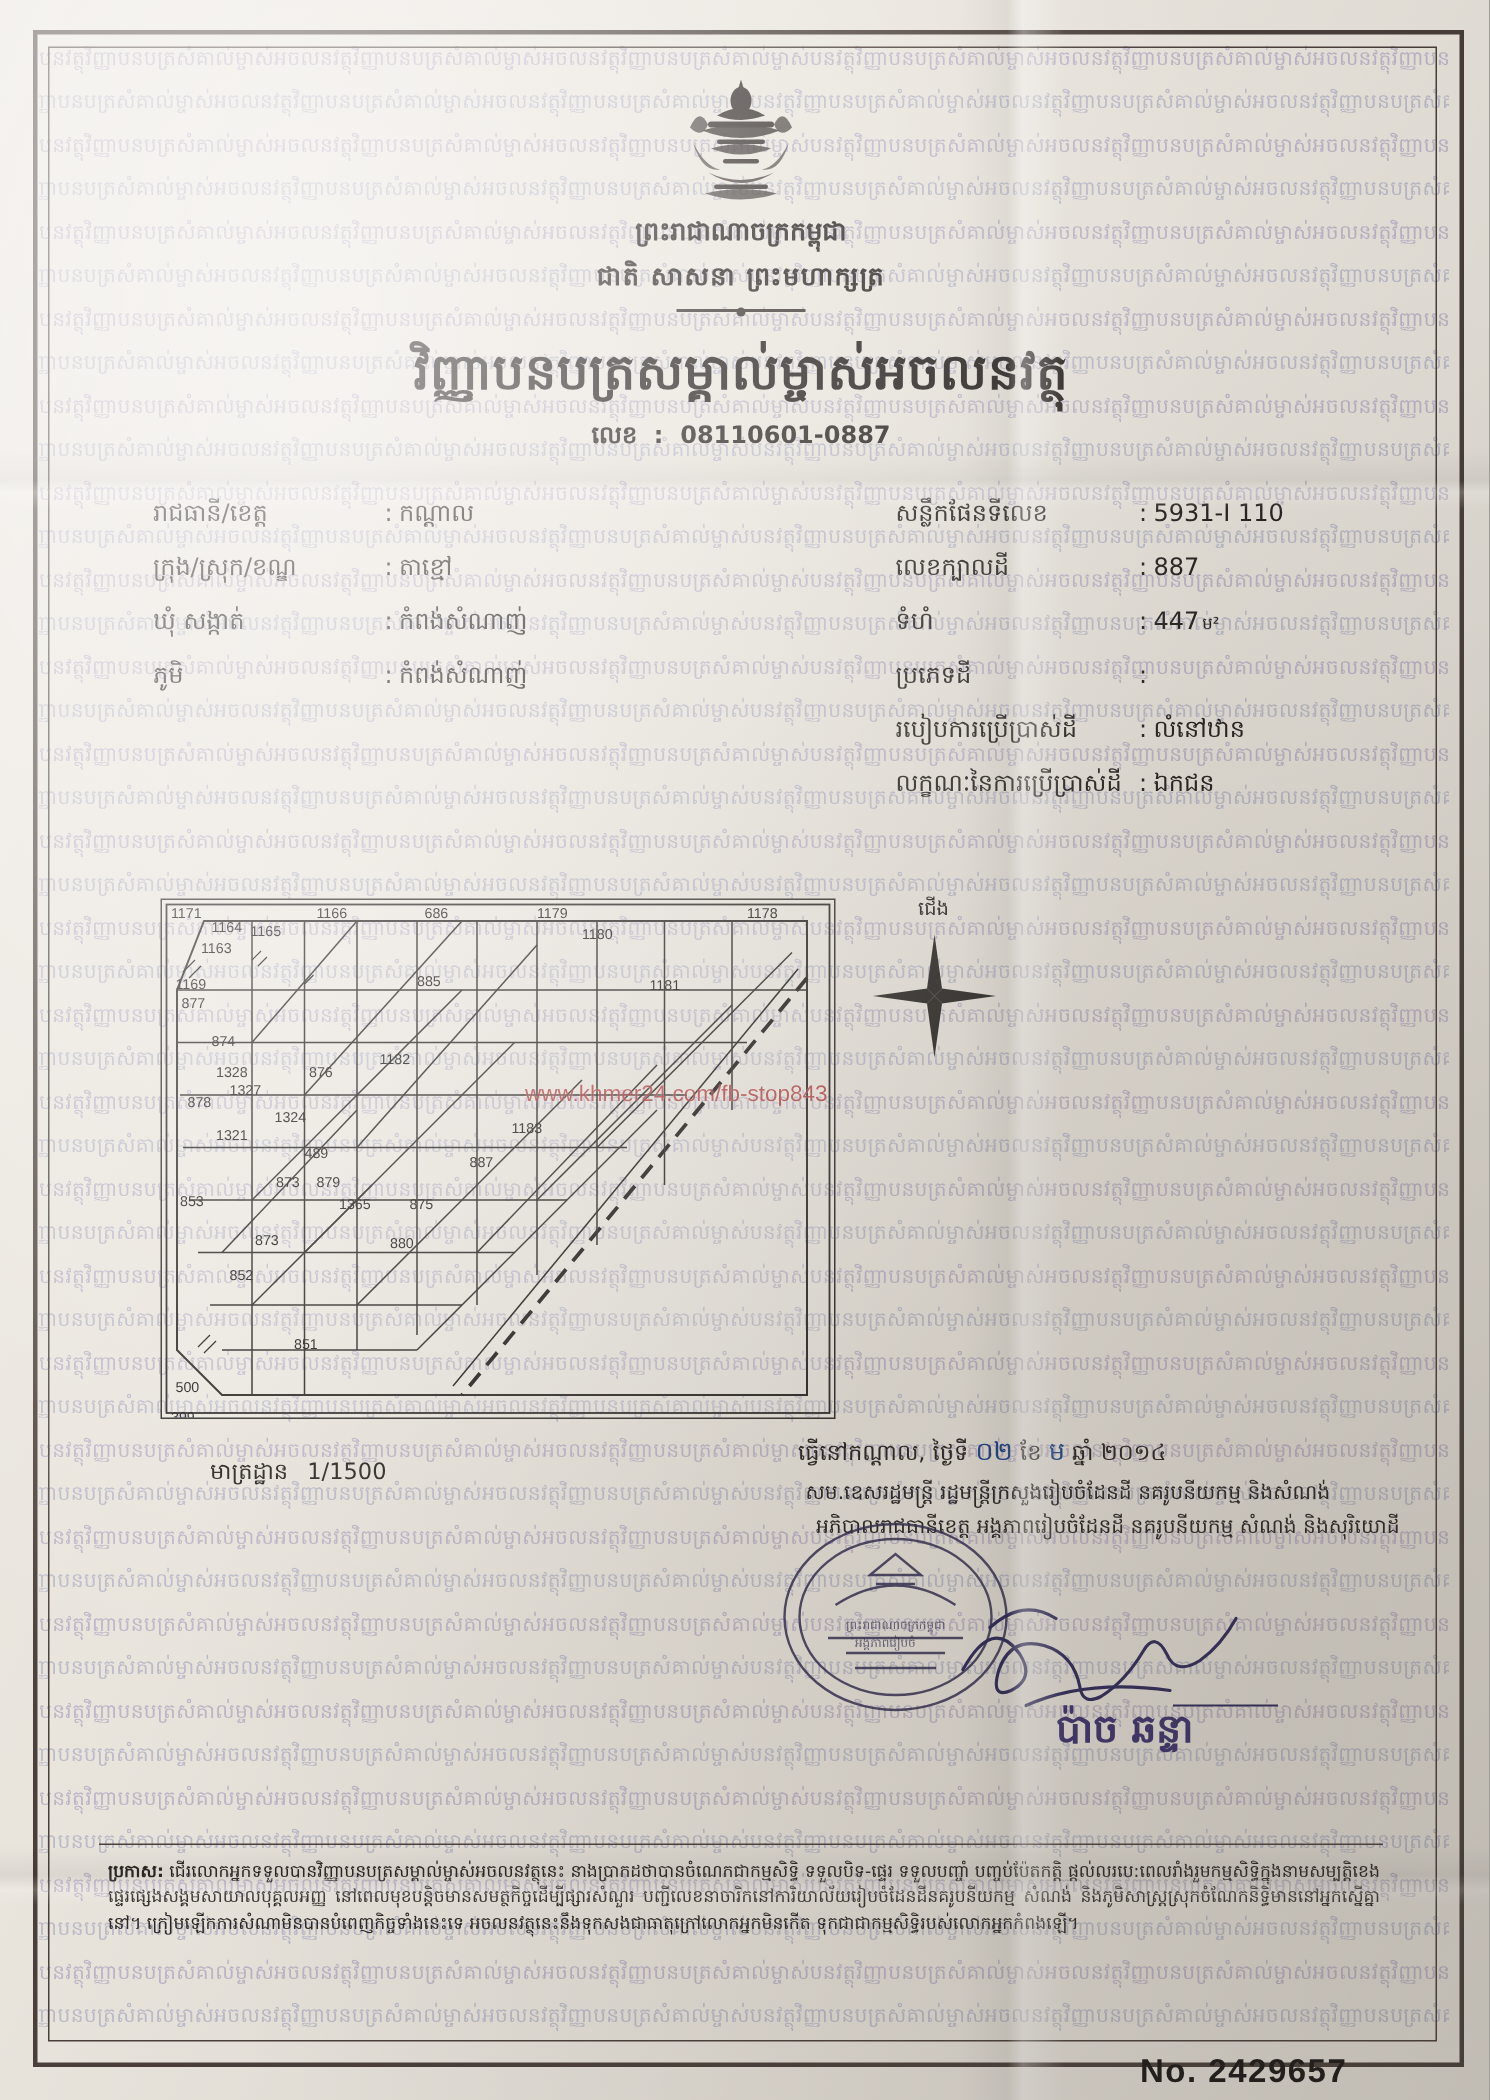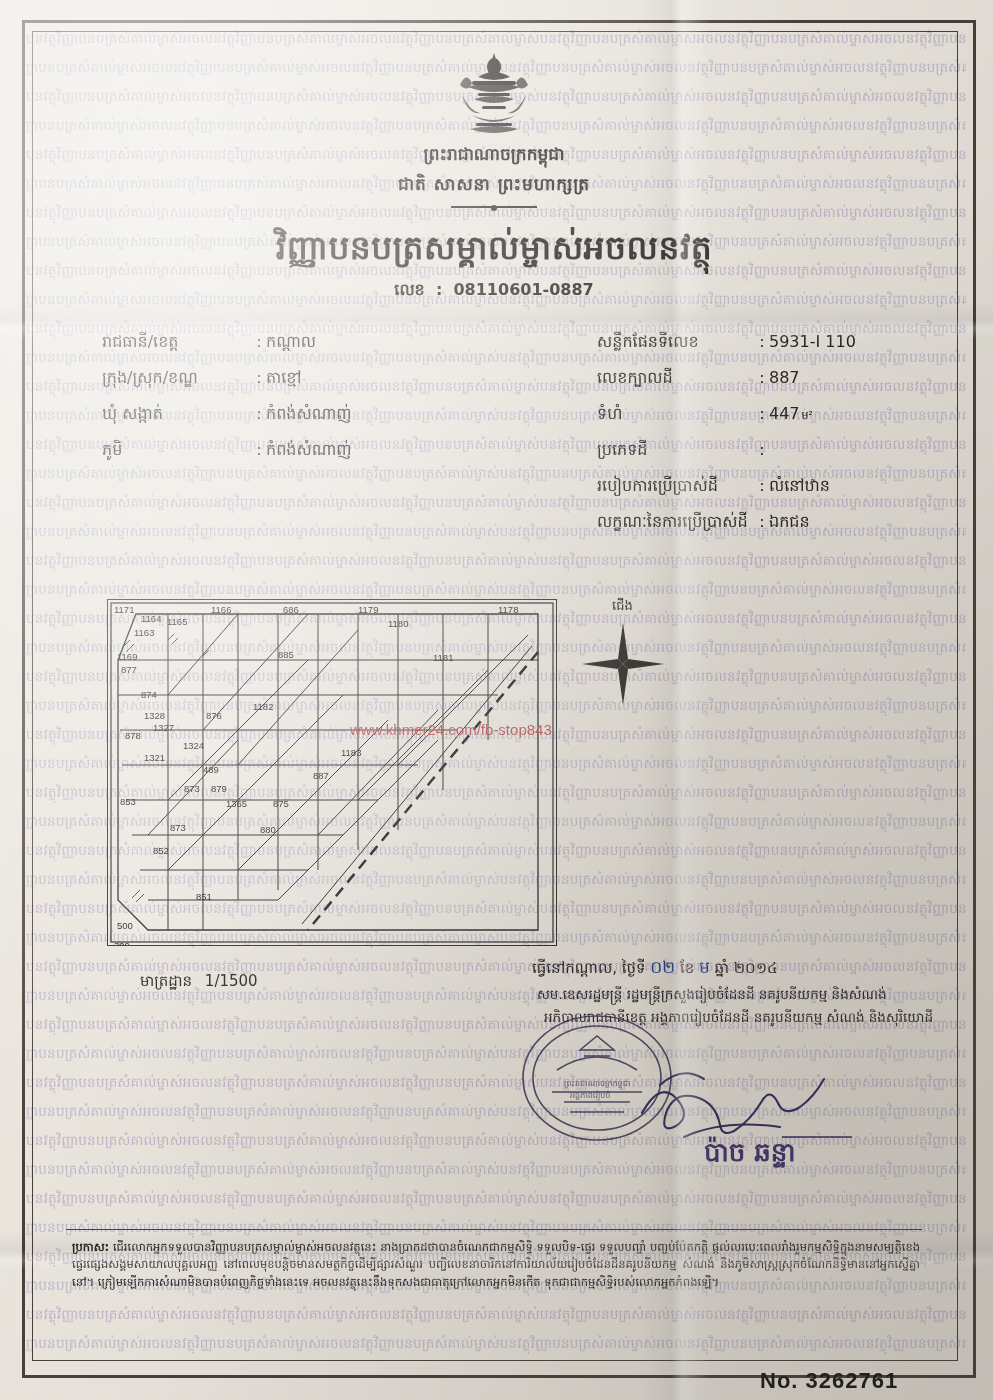--- a/index.html
+++ b/index.html
@@ -632,19 +632,19 @@
 
     <div class="sig-name">ប៉ាច ឆន្ទា</div>
 
     <div class="footer-rule"></div>
     <div class="footer km">
       <span class="lead">ប្រកាស:</span>
       <span>ជើរលោកអ្នកទទួលបានវិញ្ញាបនបត្រសម្គាល់ម្ចាស់អចលនវត្ថុនេះ នាងប្រាកដថាបានចំណេកជាកម្មសិទ្ធិ ទទួលបិទ-ផ្ទេរ ទទួលបញ្ចាំ បញ្ចប់ប៉ែតកត្តិ ផ្តល់លរបេ:ពេលរាំងរួមកម្មសិទ្ធិក្នុងនាមសម្បត្តិខេងផ្ទេរផ្សេងសង្គមសាយាលបុគ្គលអញ្ញ នៅពេលមុខបន្តិចមានសមត្ថកិច្ចដើម្បីផ្សារសំណួរ បញ្ជីលេខនាចារិកនៅការិយាល័យរៀបចំដែនដីនគរូបនីយកម្ម សំណង់ និងភូមិសាស្ត្រស្រុកចំណែកនិទ្ធិមាននៅអ្នកស្នើគ្នានៅ។ ក្រៀមឡើកការសំណាមិនបានបំពេញកិច្ចទាំងនេះទេ អចលនវត្ថុនេះនឹងទុកសងជាធាតុក្រៅលោកអ្នកមិនកើត ទុកជាជាកម្មសិទ្ធិរបស់លោកអ្នកកំពងឡើ។</span>
     </div>
   </div>
 
-  <div class="serial">No. 3262761</div>
+  <div class="serial">No. 2429657</div>
 
   <div class="crease v1"></div>
   <div class="crease h1"></div>
   <div class="crease h2"></div>
   <div class="paper-shade"></div>
 </div>
 
 </body></html>

